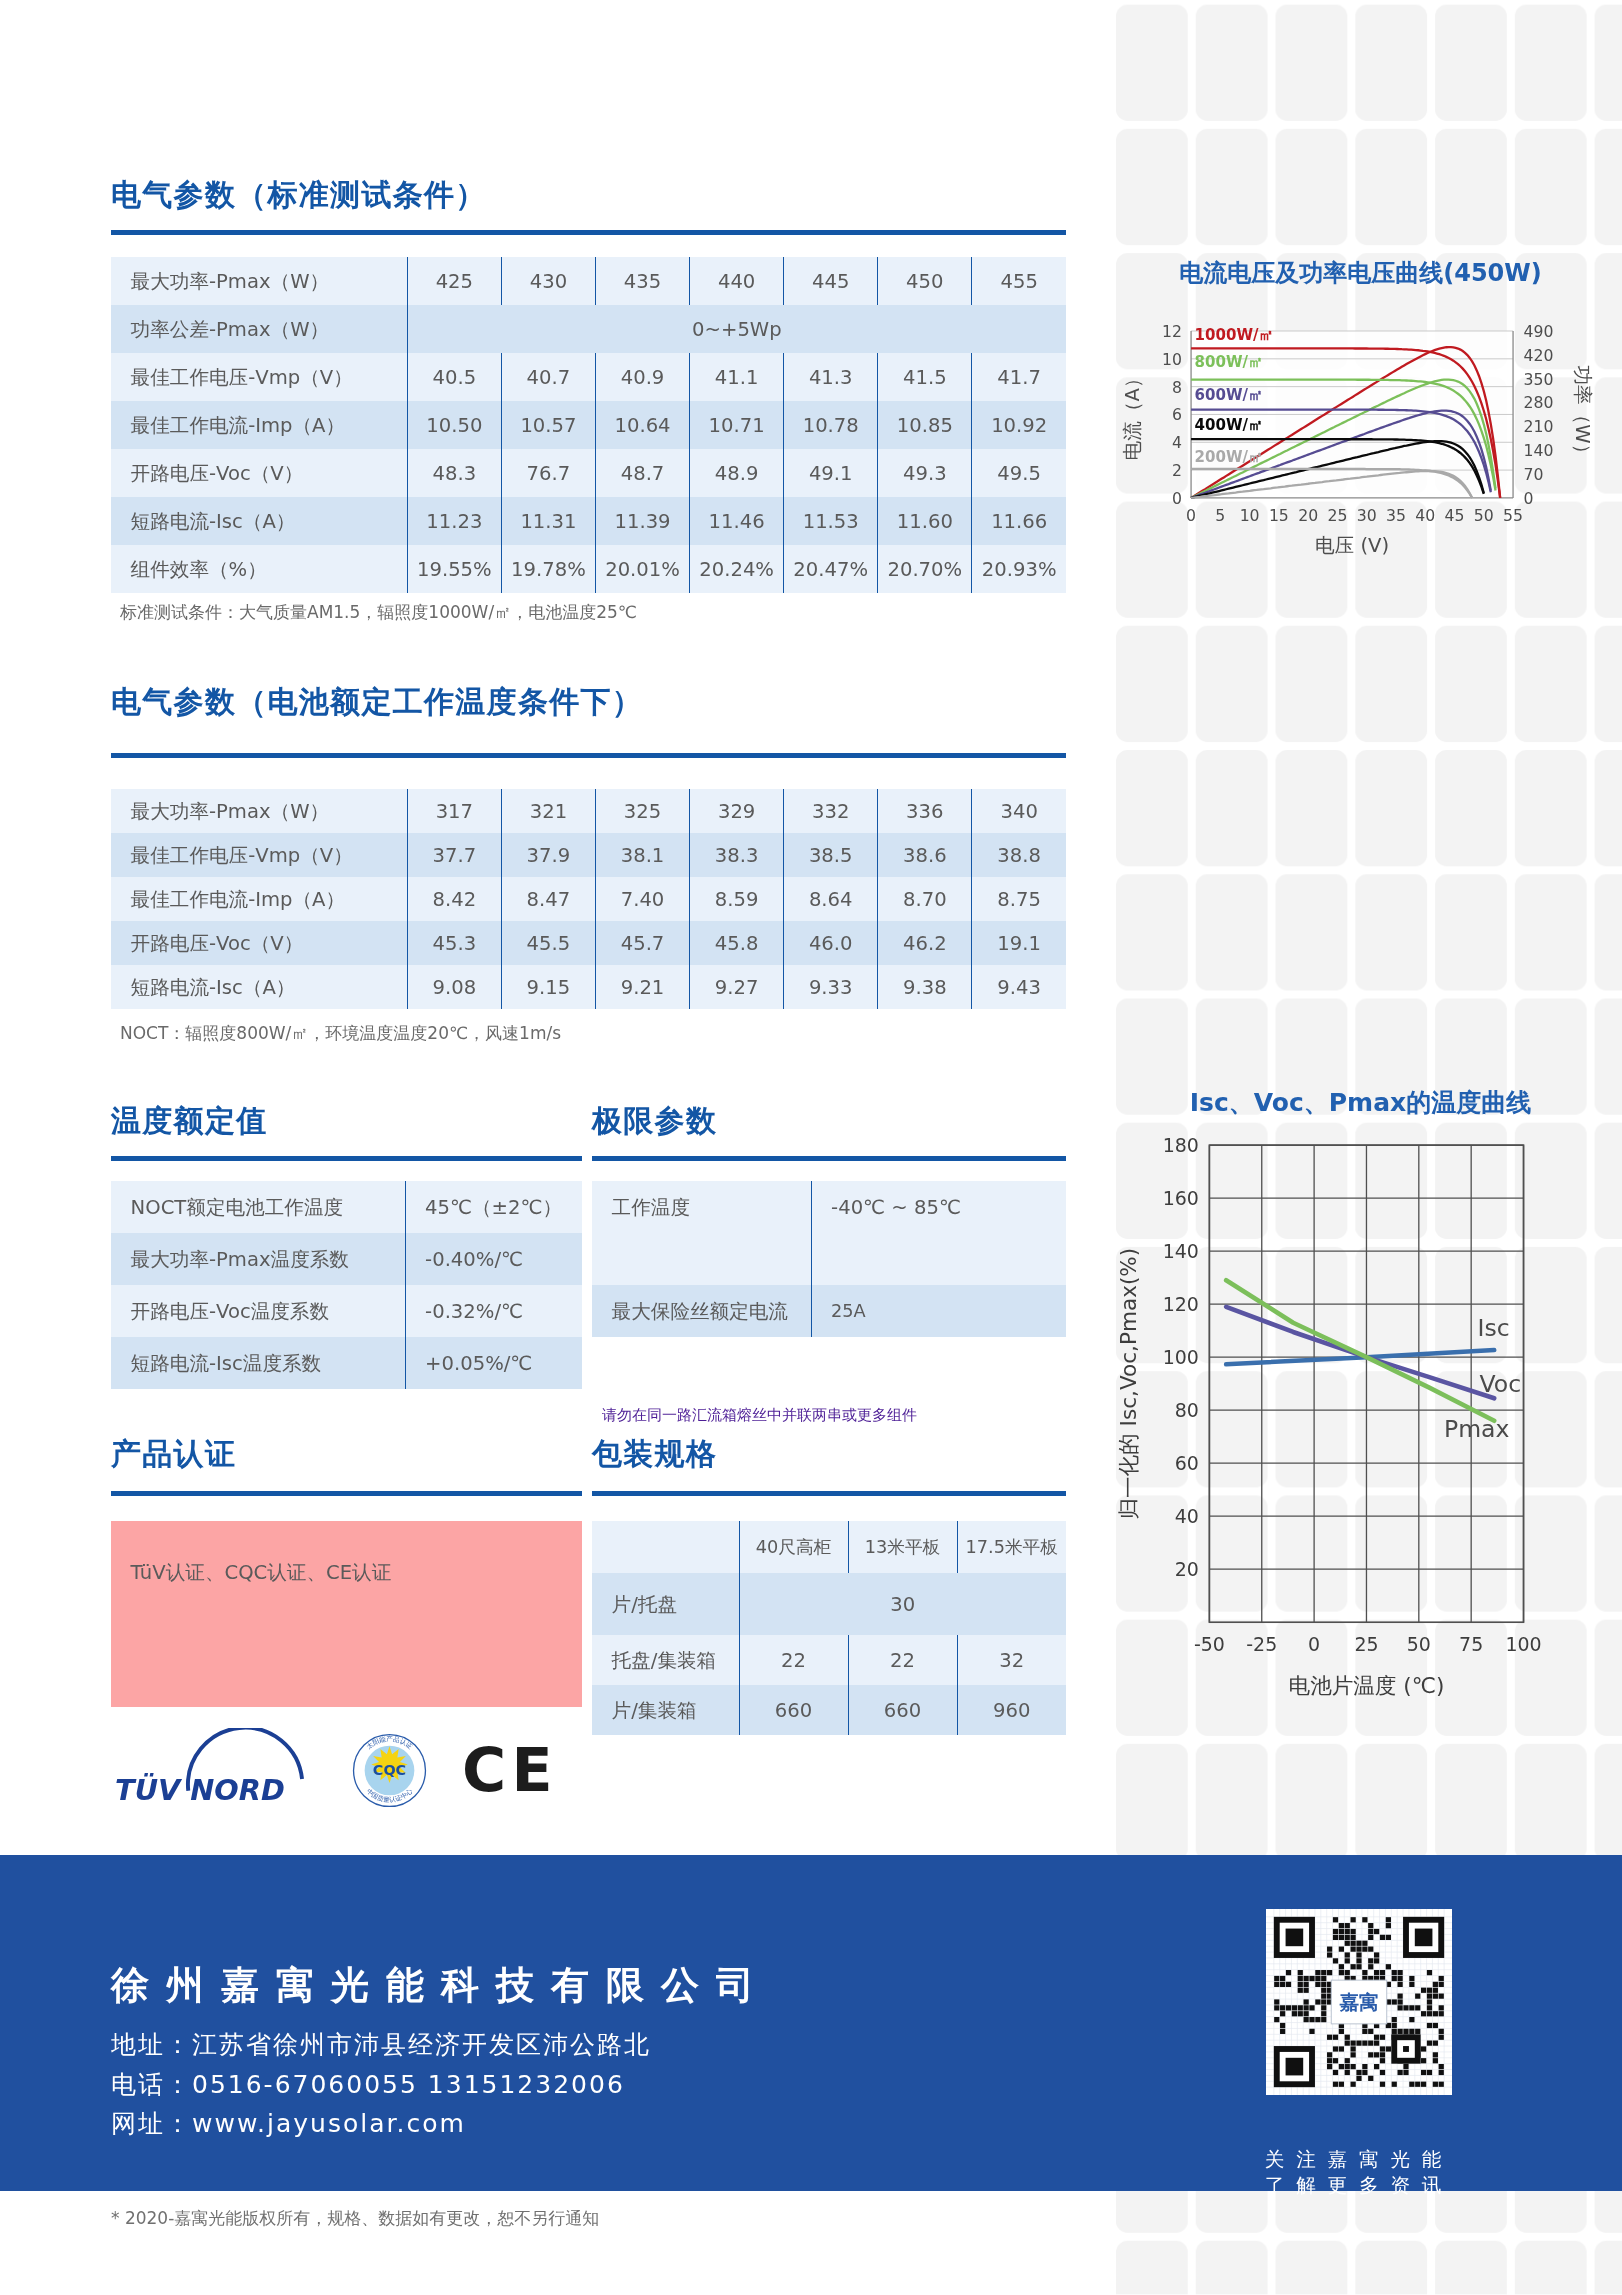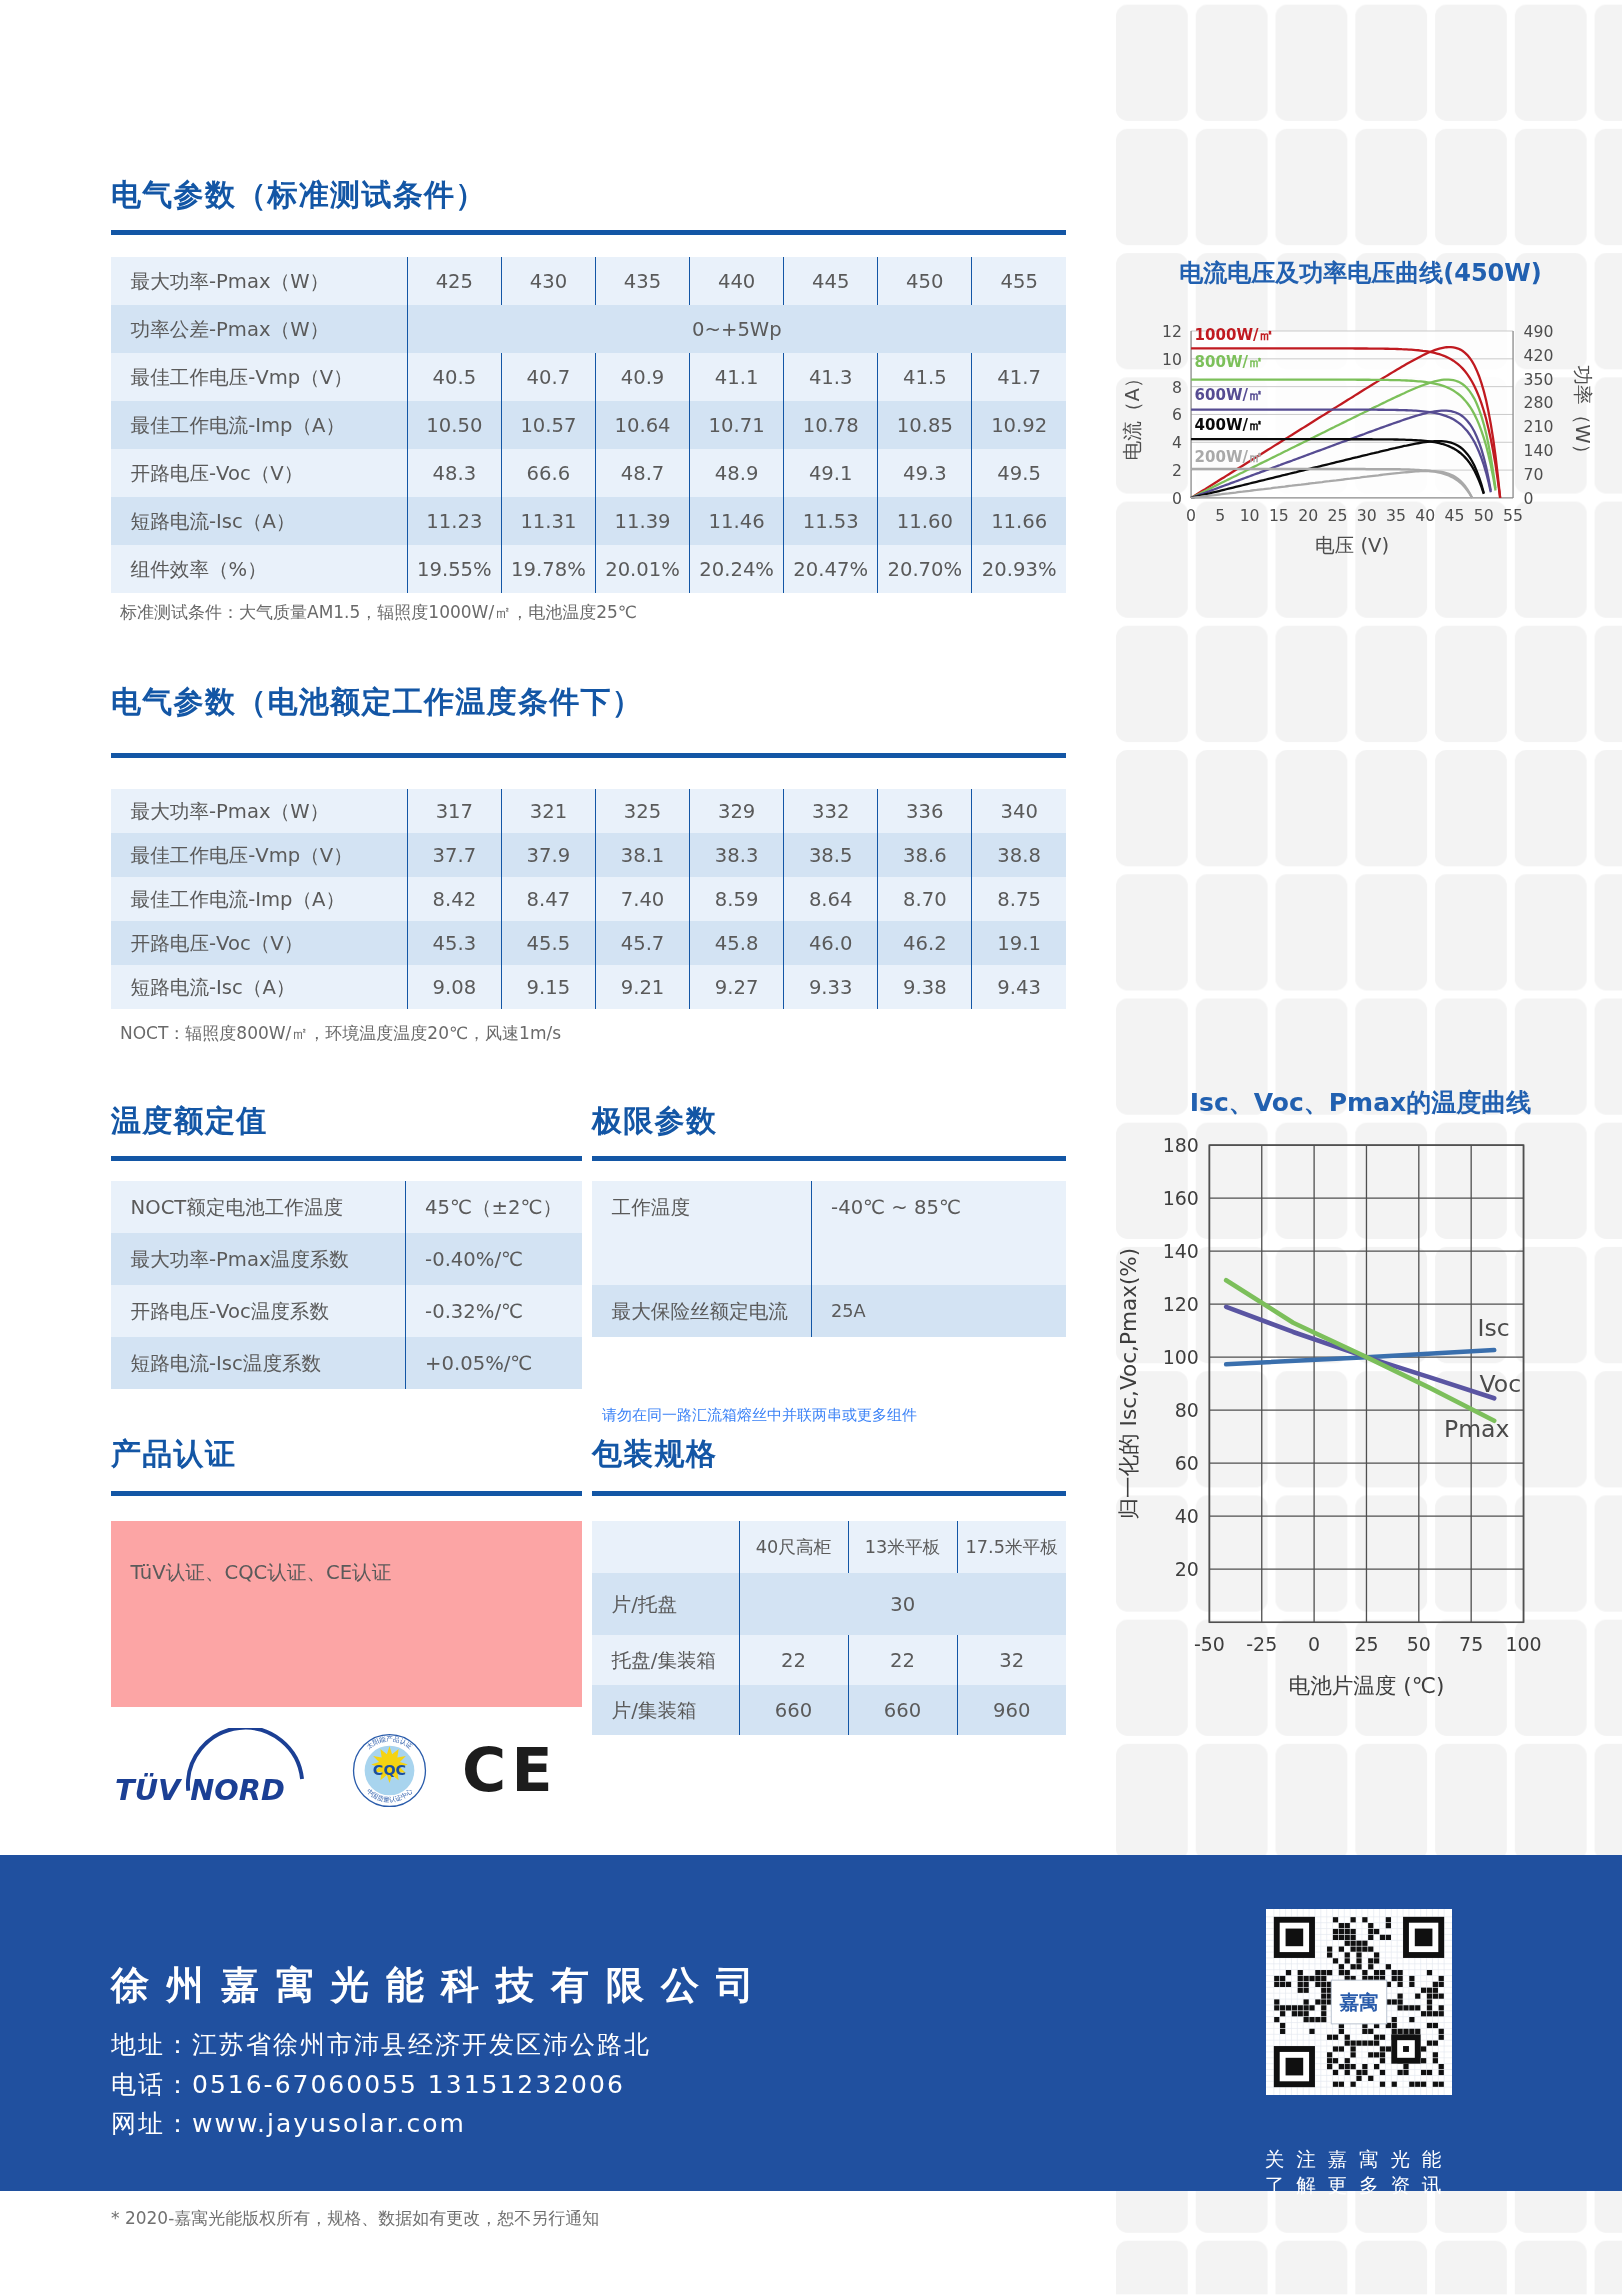--- a/index.html
+++ b/index.html
@@ -2,21 +2,21 @@
 <html style="font-size:10.5px"><head>
 <meta charset="utf-8">
 <style>
   html,body{margin:0;padding:0;background:#ffffff;}
   #page{position:relative;width:1623px;height:2295px;background:#ffffff;overflow:hidden;
         font-family:"DejaVu Sans","Liberation Sans",sans-serif;}
   .abs{position:absolute;}
   .sec-title{font-size:30px;font-weight:bold;color:#1356a5;letter-spacing:1.3px;white-space:nowrap;}
   .sec-rule{height:5.2px;background:#1356a5;}
   .note{font-size:17px;color:#6a6a6a;white-space:nowrap;}
-  .small-note{font-size:15px;color:#3b82f6;white-space:nowrap;}
+  .small-note{font-size:15px;color:#4c1d95;white-space:nowrap;}
   table.ptable{border-collapse:collapse;table-layout:fixed;position:absolute;}
   table.ptable td{font-size:19.6px;color:#5a5a5a;text-align:center;padding:0;overflow:hidden;white-space:nowrap;}
   table.ptable td.lbl{text-align:left;padding-left:19.6px;}
   tr.lt{background:#e9f1fa;}
   tr.dk{background:#d3e3f3;}
   td.vl{border-right:1.3px solid #1356a5;}
   .chart-title{font-size:24px;font-weight:600;color:#2160b0;text-align:center;white-space:nowrap;}
   #iv-svg text,#temp-svg text{font-family:"DejaVu Sans","Liberation Sans",sans-serif;}
   .tick{font-size:24px;fill:#4d4d4d;}
   .tick2{font-size:29px;fill:#3d3d3d;}
@@ -85,21 +85,21 @@
       <td class="vl">10.57</td>
       <td class="vl">10.64</td>
       <td class="vl">10.71</td>
       <td class="vl">10.78</td>
       <td class="vl">10.85</td>
       <td>10.92</td>
     </tr>
     <tr class="lt" style="height:48px">
       <td class="lbl vl">开路电压-Voc（V）</td>
       <td class="vl">48.3</td>
-      <td class="vl">66.6</td>
+      <td class="vl">76.7</td>
       <td class="vl">48.7</td>
       <td class="vl">48.9</td>
       <td class="vl">49.1</td>
       <td class="vl">49.3</td>
       <td>49.5</td>
     </tr>
     <tr class="dk" style="height:48px">
       <td class="lbl vl">短路电流-Isc（A）</td>
       <td class="vl">11.23</td>
       <td class="vl">11.31</td>

